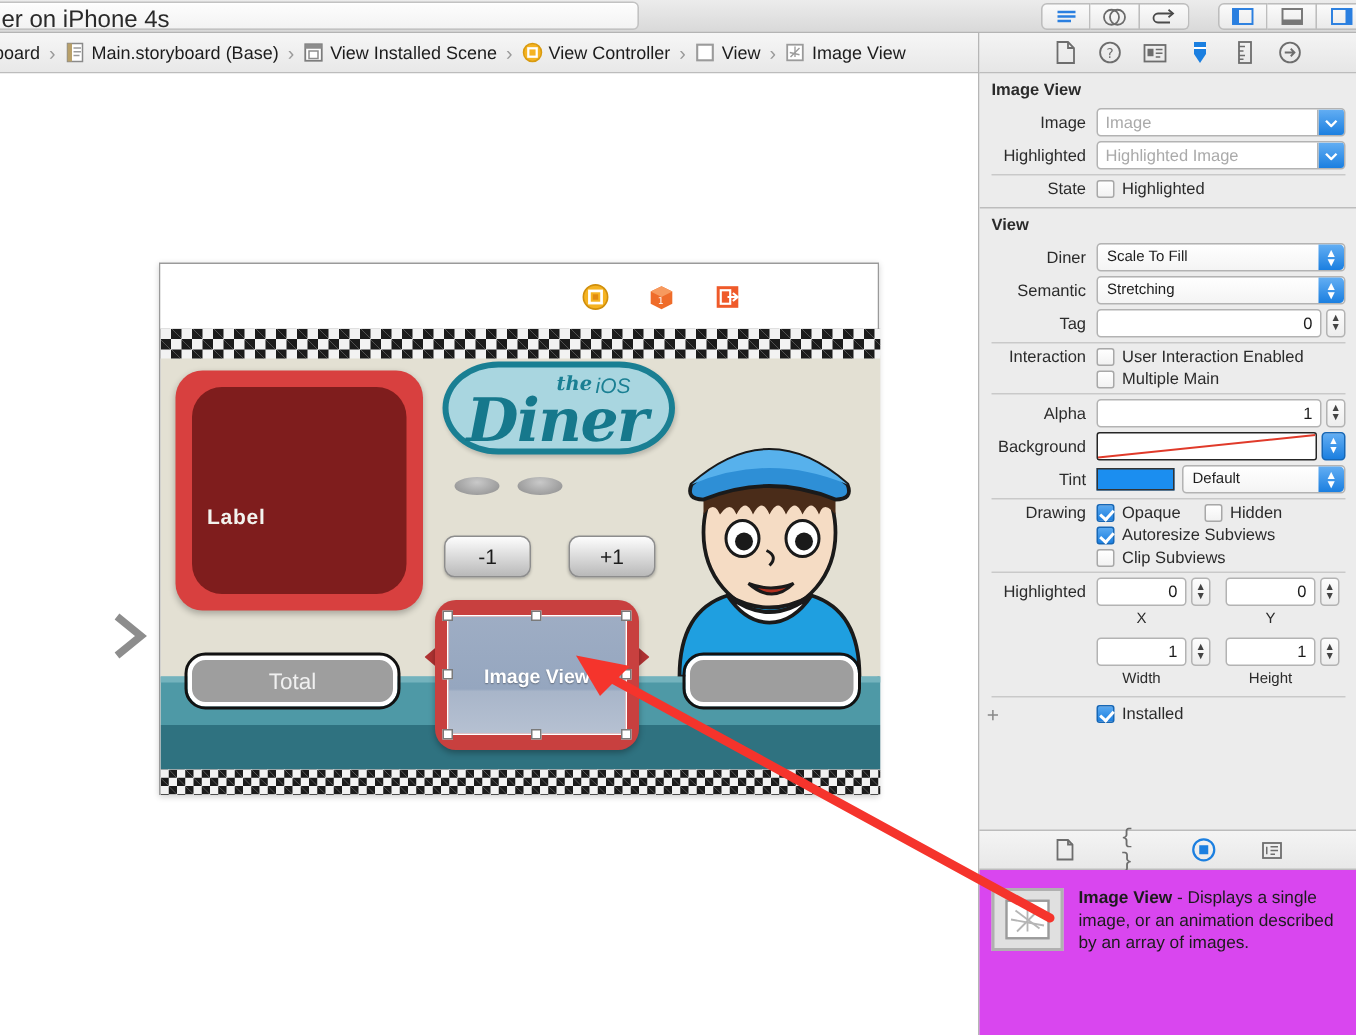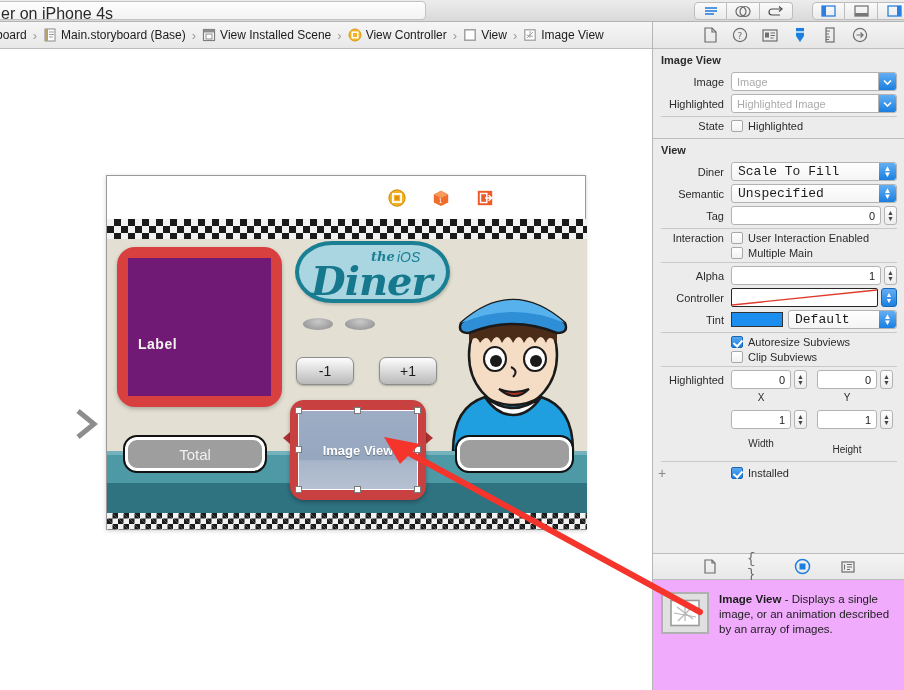--- a/index.html
+++ b/index.html
@@ -96,21 +96,21 @@
   .counter-edge { position: absolute; left:0; top: 232px; width: 480px; height: 4px; background: #74b3bd; }
 
   
   .board {
     position: absolute; left: 10px; top: 28px; width: 165px; height: 160px;
     background: #d8403f; border-radius: 18px;
     box-shadow: 0 2px 4px rgba(0,0,0,.25);
     padding: 11px;
   }
   .board-inner {
-    width: 100%; height: 100%; background: #701a75; border-radius: 0;
+    width: 100%; height: 100%; background: #7f1d1d; border-radius: 20px;
     position: relative;
   }
   .board-label {
     position: absolute; left: 10px; bottom: 44px;
     color: #f3f3ee; font-size: 14px; font-weight: bold; letter-spacing: .5px;
   }
 
   
   .logo {
     position: absolute; left: 188px; top: 22px; width: 155px; height: 62px;
@@ -205,21 +205,21 @@
     position: absolute; right: 0; top: 0; width: 18px; height: 17px;
     background: linear-gradient(to bottom,#63aef3,#1b7fe0);
     border-left: 1px solid #b3b3b3;
     display: flex; align-items: center; justify-content: center;
   }
   .popup {
     flex: 1; height: 19px; background: linear-gradient(to bottom,#ffffff,#f4f4f4);
     border: 1px solid #b3b3b3; border-radius: 3px;
     display: flex; align-items: center; position: relative;
   }
-  .popup .txt { padding-left: 6px; font-size: 13px; color: #1c1c1c; font-family: Liberation Mono, monospace; }
+  .popup .txt { padding-left: 6px; font-size: 10px; color: #1c1c1c; }
   .popup .stepbtn {
     position: absolute; right: 0; top: 0; width: 17px; height: 17px;
     background: linear-gradient(to bottom,#63aef3,#1b7fe0);
     border-radius: 0 3px 3px 0;
     display: flex; flex-direction: column; align-items: center; justify-content: center;
     color: #fff; line-height: 6px; font-size: 8px;
   }
   .numfield {
     flex: 1; height: 19px; background: #fff; border: 1px solid #b3b3b3; border-radius: 3px;
     display: flex; align-items: center; justify-content: flex-end;
@@ -259,21 +259,21 @@
   .stretch-cap { font-size: 10px; color: #2b2b2b; text-align: center; }
 
   
   .lib-tabs {
     position: absolute; top: 531px; left: 0; width: 252px; height: 27px;
     background: linear-gradient(to bottom,#f4f4f4,#e8e8e8);
     border-top: 1px solid #bcbcbc; border-bottom: 1px solid #bcbcbc;
     display: flex; align-items: center; justify-content: center; gap: 28px;
   }
   .lib-tab { width: 18px; height: 18px; display: flex; align-items: center; justify-content: center; }
-  .lib-body { position: absolute; top: 558px; left: 0; width: 252px; height: 110px; background: #f0abfc; }
+  .lib-body { position: absolute; top: 558px; left: 0; width: 252px; height: 110px; background: #d946ef; }
   .lib-item { display: flex; padding: 12px 10px 0 8px; }
   .lib-thumb {
     width: 48px; height: 42px; flex: 0 0 auto;
     background: #e0e0e0; border: 2px solid #b0b0b0;
     display: flex; align-items: center; justify-content: center;
   }
   .lib-desc { padding-left: 10px; font-size: 11.5px; line-height: 15px; color: #1c1c1c; }
   .lib-desc b { font-weight: bold; }
 
   
@@ -592,21 +592,21 @@
           <span class="stepbtn">
               <span>▲</span>
               <span>▼</span>
             </span>
         </div>
       </div>
 
       <div class="row">
         <div class="lbl">Semantic</div>
         <div class="popup">
-          <span class="txt">Unspecified</span>
+          <span class="txt">Stretching</span>
           <span class="stepbtn">
               <span>▲</span>
               <span>▼</span>
             </span>
         </div>
       </div>
 
       <div class="row">
         <div class="lbl">Tag</div>
         <div class="numfield">0</div>
@@ -638,21 +638,21 @@
       <div class="row">
         <div class="lbl">Alpha</div>
         <div class="numfield">1</div>
         <div class="stepper">
             <span>▲</span>
             <span>▼</span>
           </div>
       </div>
 
       <div class="row">
-        <div class="lbl">Controller</div>
+        <div class="lbl">Background</div>
         <div class="colorwell">
           <svg width="100%" height="100%" viewBox="0 0 140 17" preserveAspectRatio="none">
             <line x1="0" y1="16" x2="140" y2="1" stroke="#e03a2a" stroke-width="1.4"></line>
           </svg>
         </div>
         <div class="stepper" style="background:linear-gradient(to bottom,#63aef3,#1b7fe0);color:#fff;border-color:#1767b5;width:16px;">
             <span>▲</span>
             <span>▼</span>
           </div>
       </div>
@@ -664,20 +664,31 @@
           <span class="txt">Default</span>
           <span class="stepbtn">
               <span>▲</span>
               <span>▼</span>
             </span>
         </div>
       </div>
 
       <div class="hr"></div>
 
+      <div class="row">
+        <div class="lbl">Drawing</div>
+        <div class="cbrow" style="width:72px;">
+          <span class="cb on"></span>
+          <span>Opaque</span>
+        </div>
+        <div class="cbrow">
+          <span class="cb"></span>
+          <span>Hidden</span>
+        </div>
+      </div>
       <div class="row">
         <div class="lbl"></div>
         <div class="cbrow">
           <span class="cb on"></span>
           <span>Autoresize Subviews</span>
         </div>
       </div>
       <div class="row">
         <div class="lbl"></div>
         <div class="cbrow">
@@ -723,21 +734,21 @@
         <div class="stepper">
             <span>▲</span>
             <span>▼</span>
           </div>
       </div>
       <div class="row" style="margin-top:0;">
         <div class="lbl"></div>
         <div class="stretch-cap" style="flex:0 0 60px;">Width</div>
         <div style="width:13px;margin-left:3px;"></div>
         <div style="width:10px;"></div>
-        <div class="stretch-cap" style="flex:0 0 60px;margin-top:12px;">Height</div>
+        <div class="stretch-cap" style="flex:0 0 60px;">Height</div>
         <div style="width:13px;margin-left:3px;"></div>
       </div>
 
       <div class="hr" style="margin-top:6px;"></div>
 
       <div class="row">
         <div style="width:18px;text-align:center;color:#8a8a8a;font-size:14px;">+</div>
         <div style="width:60px;"></div>
         <div class="cbrow">
           <span class="cb on"></span>

